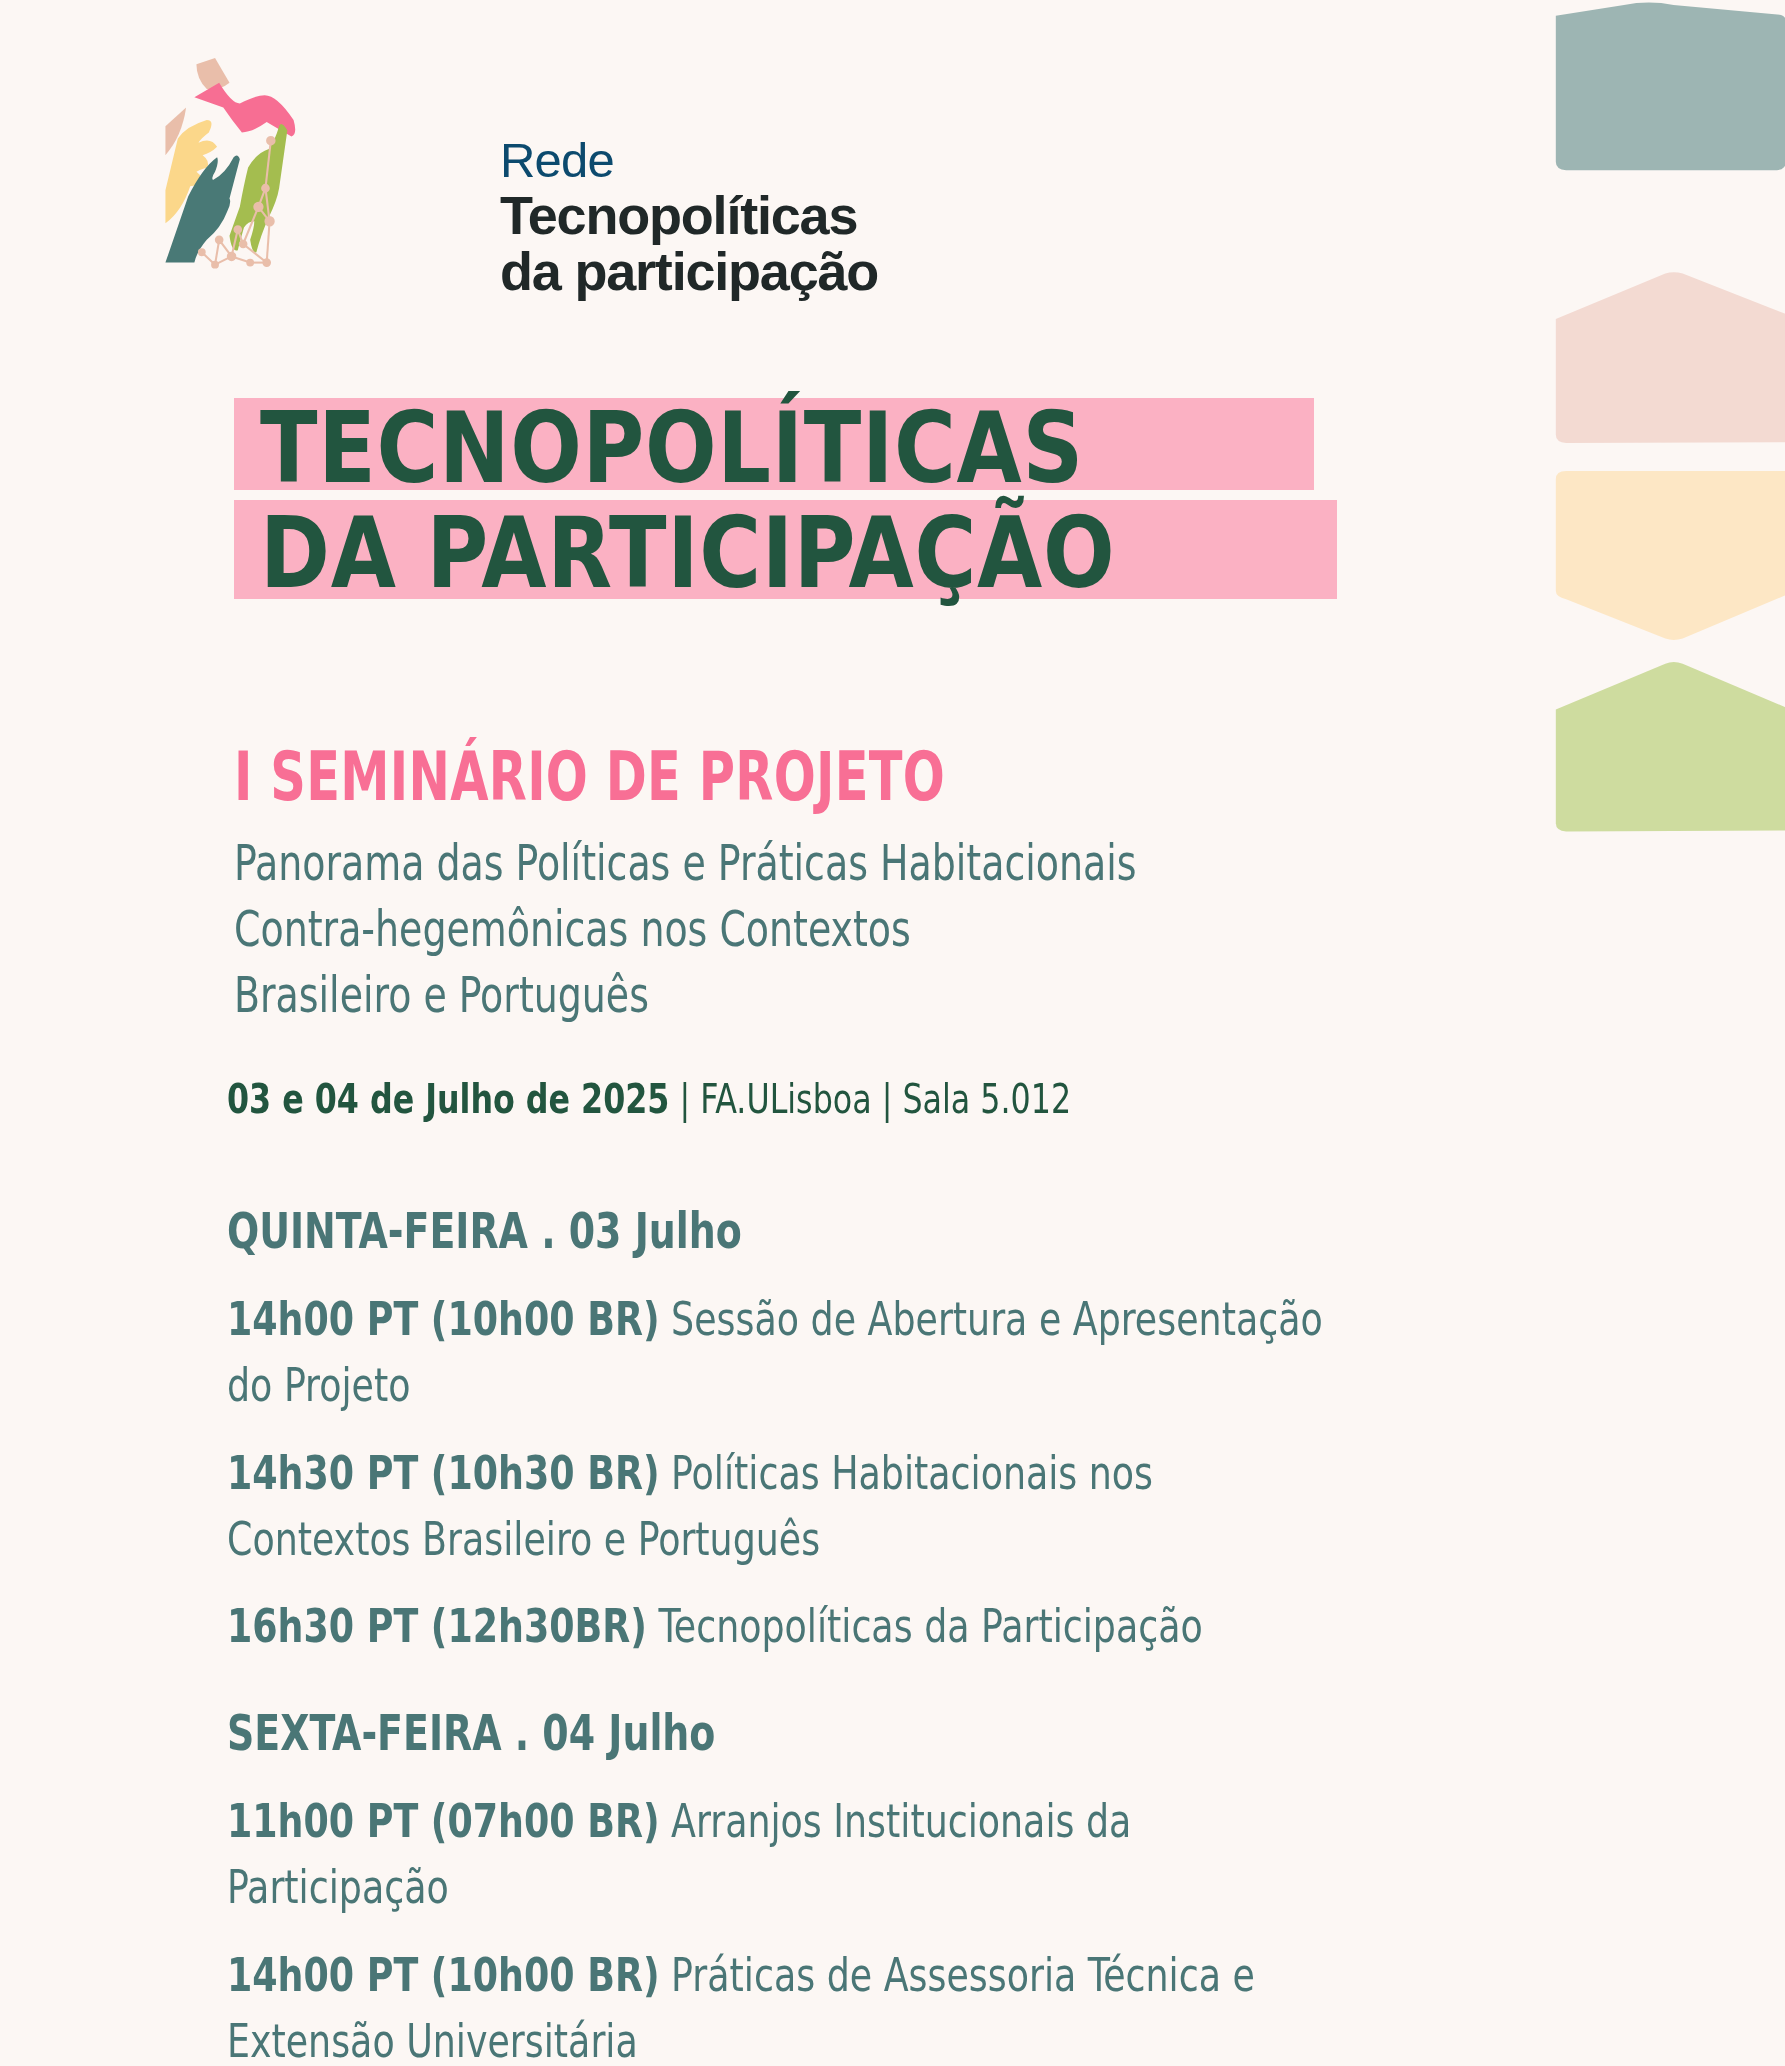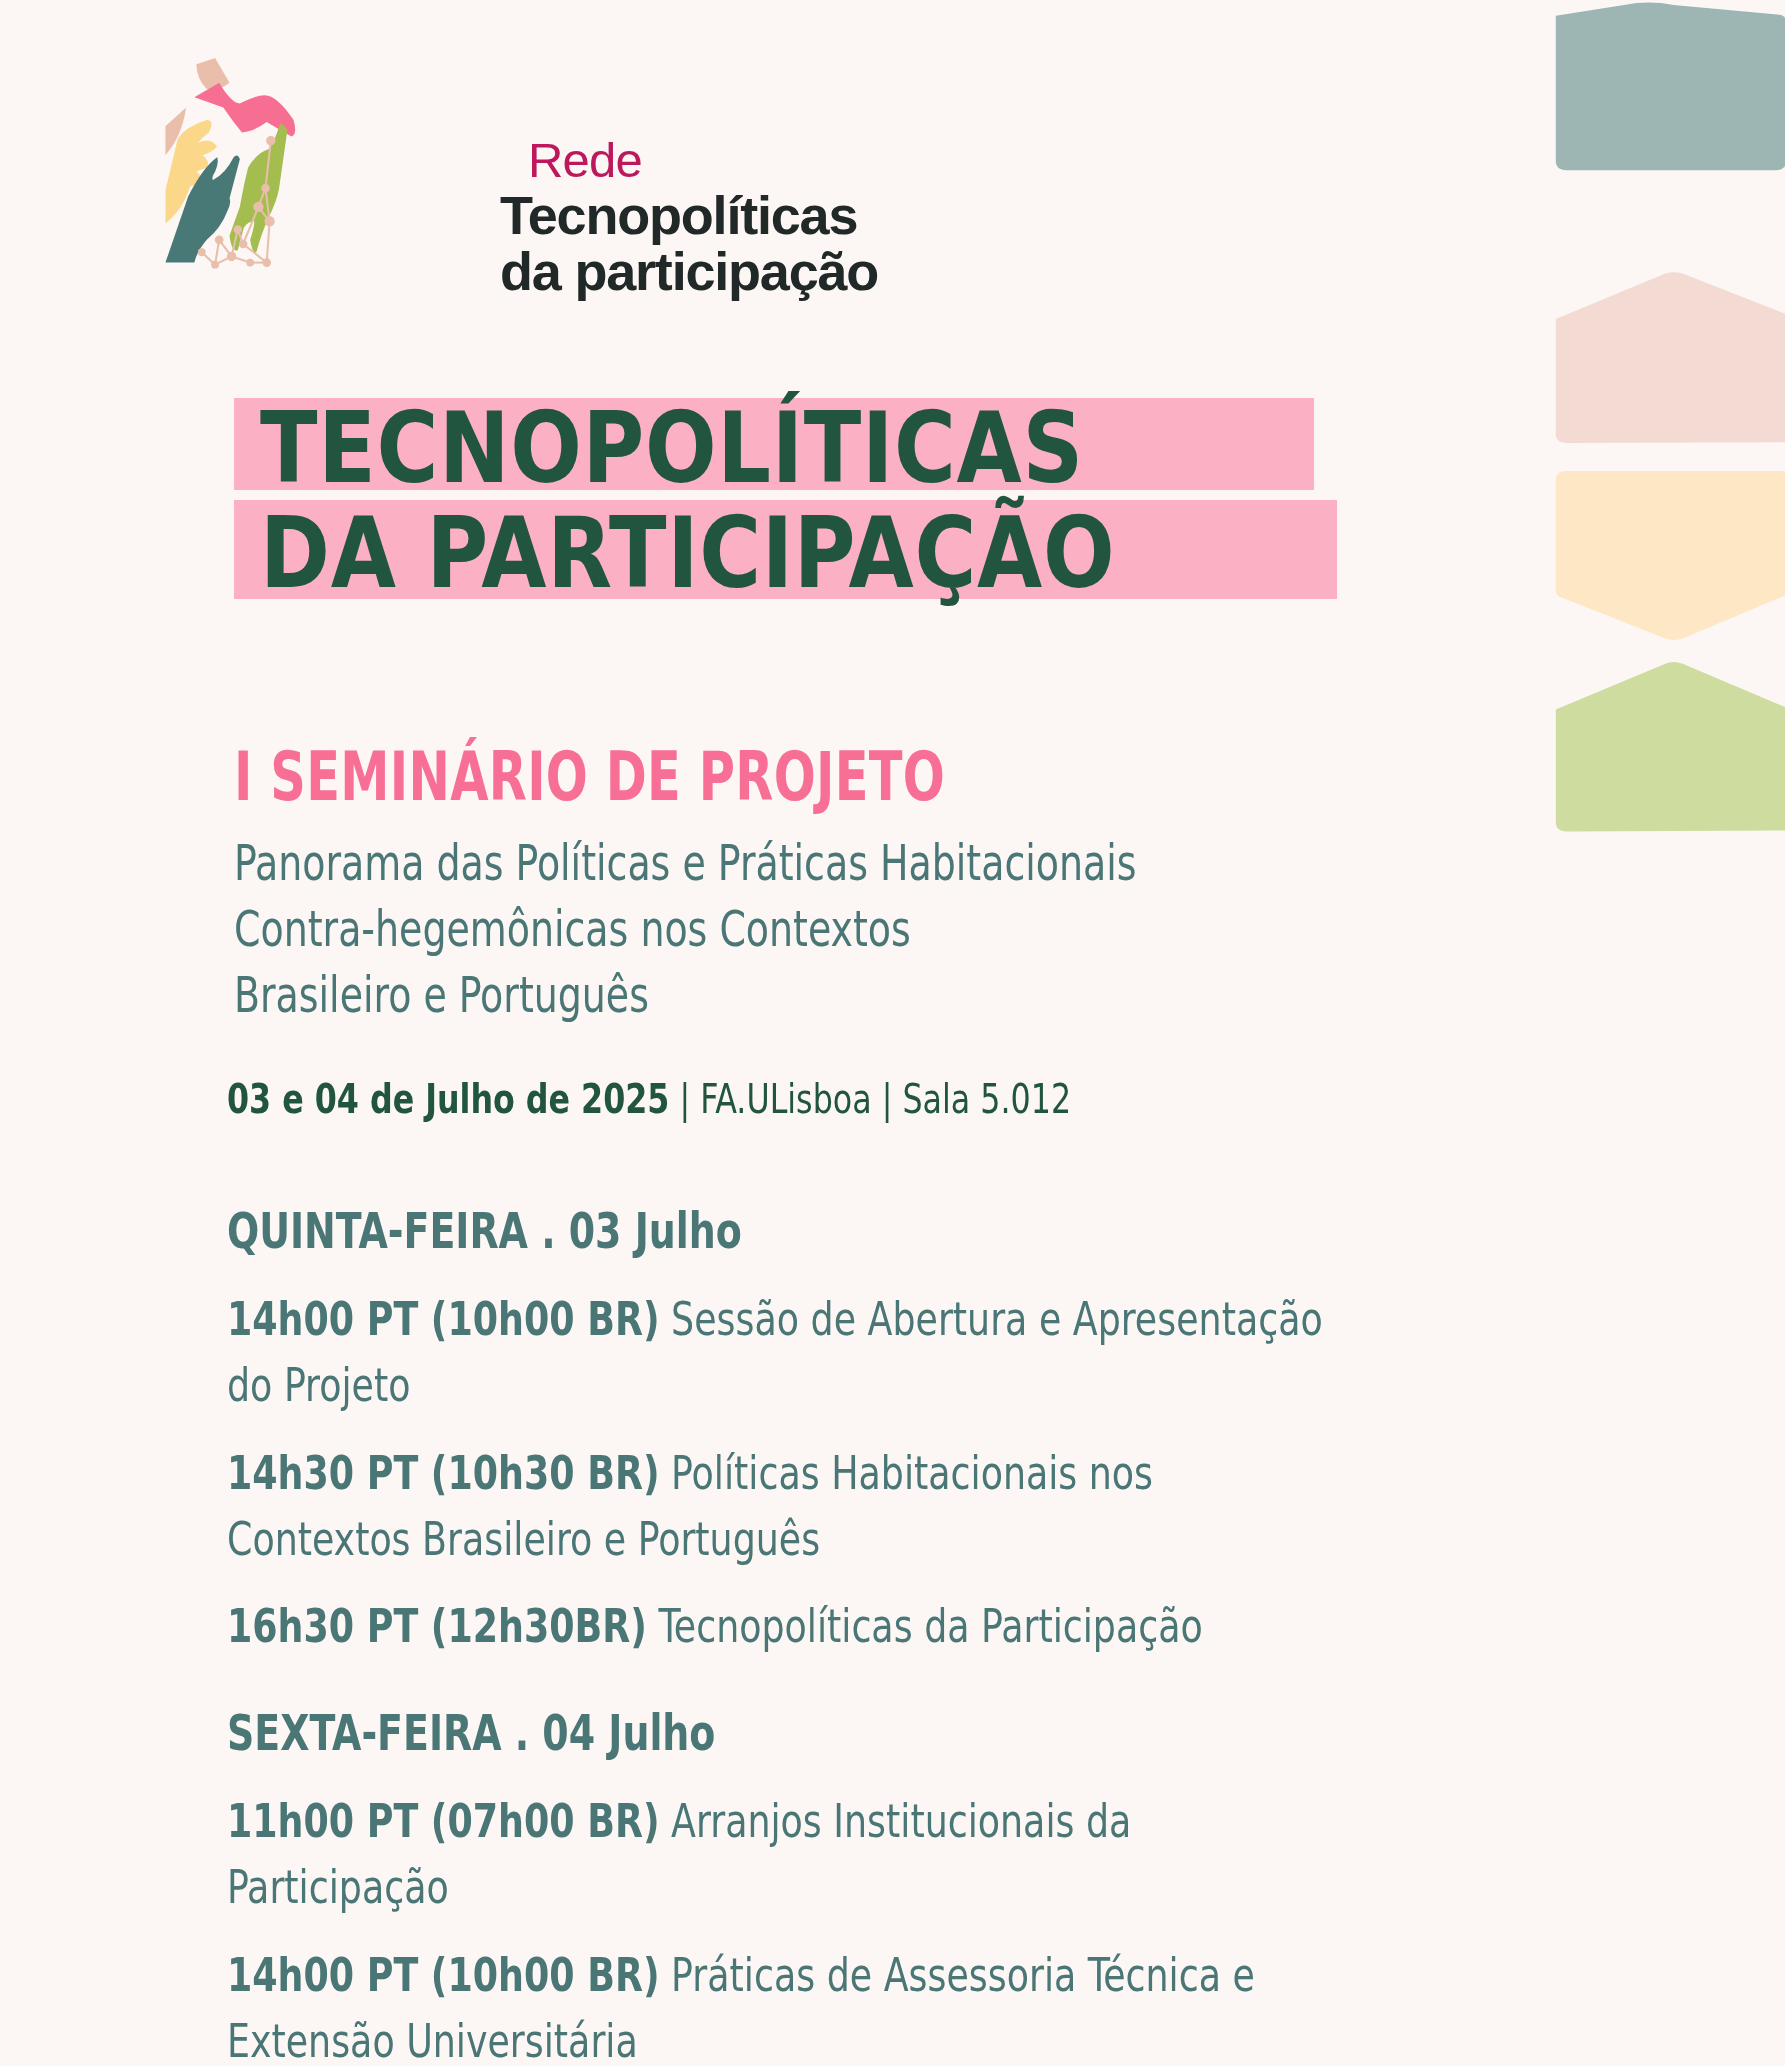--- a/index.html
+++ b/index.html
@@ -6,21 +6,21 @@
   body {
     width: 1786px; height: 3174px; position: relative; overflow: hidden;
     background: #fcf7f4;
     font-family: "DejaVu Sans Condensed", "DejaVu Sans", sans-serif;
   }
   .abs { position: absolute; }
   svg.deco { position: absolute; left: 0; top: 0; }
 
   
   .logo-text { left: 500px; top: 136px; line-height: 1; }
-  .logo-rede { font-family: "Liberation Sans", sans-serif; font-size: 49px; color: #be185d; display: block; letter-spacing: -0.8px; margin-left: 28px; }
+  .logo-rede { font-family: "Liberation Sans", sans-serif; font-size: 49px; color: #0c4a6e; display: block; letter-spacing: -0.8px; }
   .logo-line { font-family: "Liberation Sans", sans-serif; font-weight: bold; font-size: 54px; color: #202828; display: block; letter-spacing: -1.2px; margin-top: 2.5px; }
 
   
   .title-box { background: #fbb1c3; left: 234px; color: #22553f; font-family: "DejaVu Sans", sans-serif; font-weight: bold; white-space: nowrap; }
   .title-box span { display: block; font-size: 98px; line-height: 1; letter-spacing: 0.8px; transform: scaleX(0.86); transform-origin: left center; }
   .tb1 { top: 398px; width: 1080px; height: 92px; padding-left: 26px; box-sizing: border-box; padding-top: 0.8px; }
   .tb2 { top: 500px; width: 1103px; height: 99px; padding-left: 26px; box-sizing: border-box; padding-top: 4.1px; }
 
   .seminar { left: 234px; top: 744px; font-size: 67px; font-weight: bold; color: #f86f95; line-height: 1; letter-spacing: 0.4px; transform: scaleX(0.82); transform-origin: left top; white-space: nowrap; }
   .subtitle { left: 234px; top: 831px; font-size: 49px; color: #4a7676; line-height: 66px; transform: scaleX(0.86); transform-origin: left top; white-space: nowrap; }

